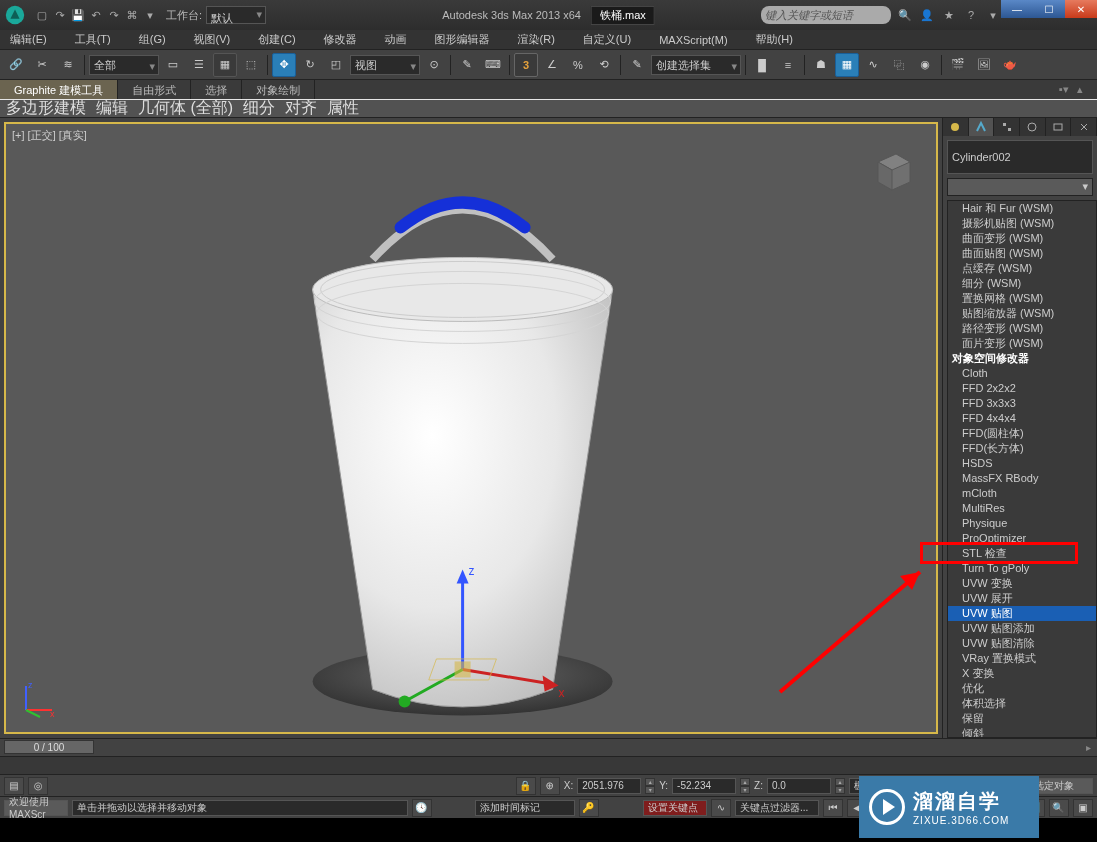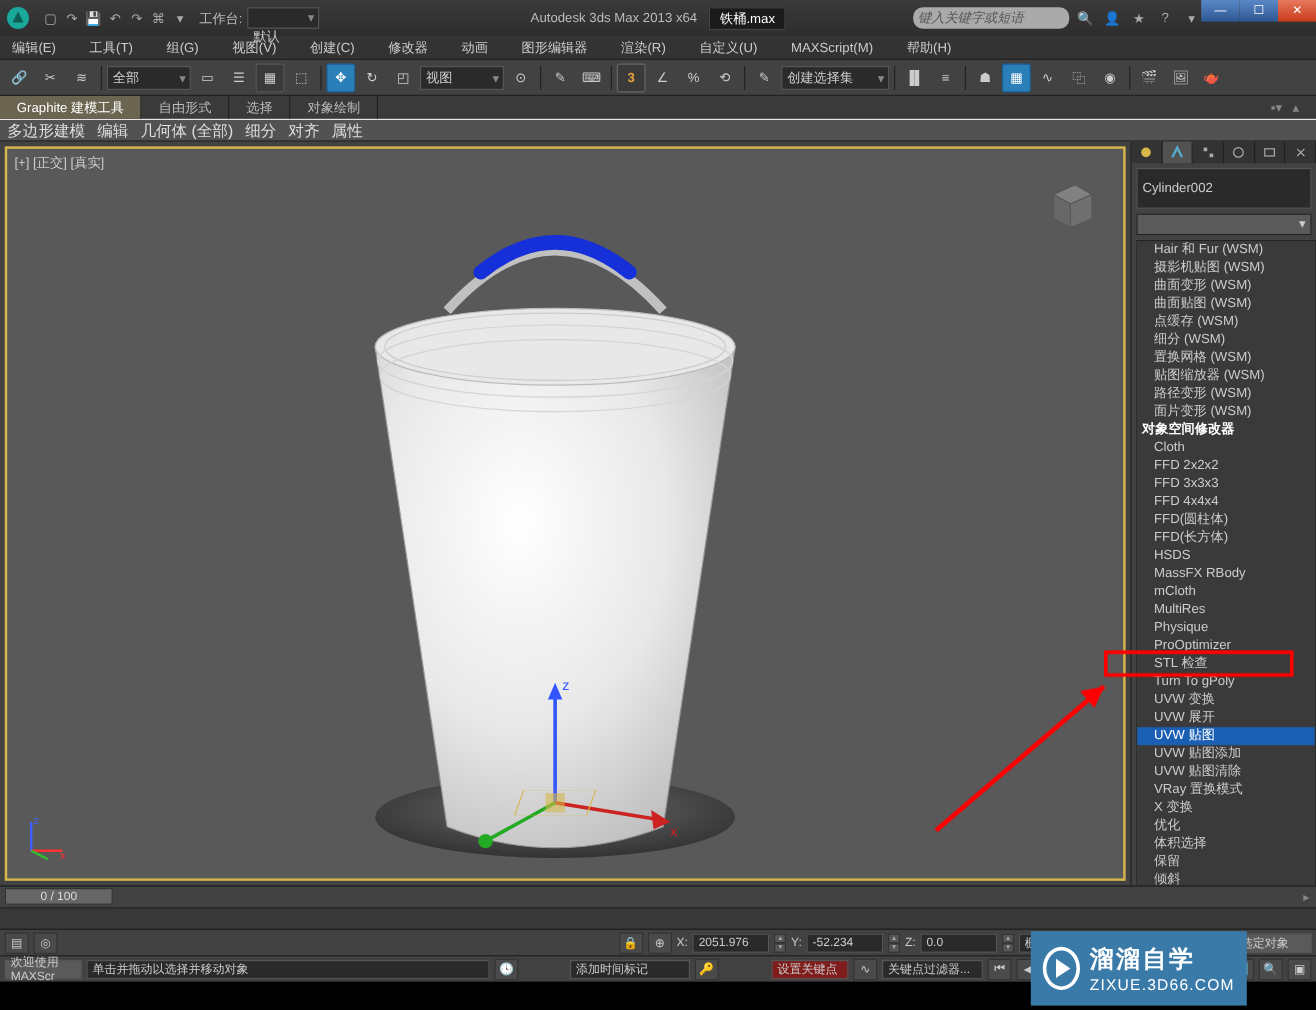--- a/index.html
+++ b/index.html
@@ -5,21 +5,21 @@
 * { margin:0; padding:0; box-sizing:border-box; font-family:"Microsoft YaHei",Arial,sans-serif; -webkit-user-select:none; user-select:none; }
 body { background:#000; width:1097px; height:842px; overflow:hidden; font-size:11px; color:#ccc; }
 
 
 .titlebar { height:30px; background:linear-gradient(#3a3a3a,#2d2d2d); display:flex; align-items:center; position:relative; }
 .logo { width:30px; height:30px; display:flex; align-items:center; justify-content:center; }
 .logo svg { width:22px; height:22px; }
 .qat { display:flex; gap:2px; padding:0 4px; }
 .qat .ico { width:16px; height:16px; display:flex; align-items:center; justify-content:center; color:#aaa; }
 .ws-label { color:#bbb; font-size:11px; margin:0 4px; }
-.ws-combo { background:#2a2a2a; border:1px solid #555; height:18px; min-width:60px; color:#ccc; font-size:11px; padding:16px 14px 0 4px; position:relative; }
+.ws-combo { background:#2a2a2a; border:1px solid #555; height:18px; min-width:60px; color:#ccc; font-size:11px; padding:4px 14px 0 4px; position:relative; }
 .ws-combo::after { content:"▾"; position:absolute; right:3px; top:1px; color:#888; }
 .title-center { position:absolute; left:50%; transform:translateX(-50%); display:flex; align-items:center; gap:10px; color:#bbb; }
 .title-center .prod { font-size:11px; }
 .title-center .fname { background:#1a1a1a; padding:1px 8px; border:1px solid #444; color:#fff; font-size:11px; }
 .title-right { position:absolute; right:96px; display:flex; align-items:center; gap:6px; }
 .search-field { background:#aaa; color:#555; font-style:italic; height:18px; width:130px; padding:0 4px; border-radius:8px; font-size:11px; line-height:18px; }
 .tr-icons { display:flex; gap:6px; }
 .tr-icons span { width:16px; height:16px; display:flex; align-items:center; justify-content:center; color:#aaa; }
 .winctrl { position:absolute; right:0; top:0; display:flex; }
 .winbtn { width:32px; height:18px; display:flex; align-items:center; justify-content:center; font-size:10px; }
@@ -43,21 +43,21 @@
 .tcombo.wide { min-width:90px; }
 
 
 .ribbon { height:20px; background:#3a3a3a; display:flex; align-items:center; border-bottom:1px solid #e5e5e5; }
 .ribbon .rtab { padding:2px 14px; color:#bbb; font-size:11px; border-right:1px solid #222; height:100%; line-height:16px; }
 .ribbon .rtab.active { background:#6b6450; color:#fff; }
 .ribbon .ricons { margin-left:auto; display:flex; gap:4px; padding-right:6px; }
 .ribbon .ricons span { width:14px; height:14px; color:#888; }
 
 .ribbon2 { height:18px; background:#525252; display:flex; align-items:center; padding:0 6px; gap:10px; border-bottom:1px solid #222; }
-.ribbon2 span { color:#ddd; font-size:13px; }
+.ribbon2 span { color:#ddd; font-size:16px; }
 
 
 .main { display:flex; height:620px; background:#424242; }
 
 .viewport-frame { flex:1; padding:4px; }
 .viewport { width:100%; height:100%; background:#595959; border:2px solid #d6b84a; position:relative; overflow:hidden; }
 .vp-label { position:absolute; top:4px; left:6px; color:#ccc; font-size:11px; }
 .viewcube { position:absolute; top:20px; right:20px; width:50px; height:50px; opacity:.5; }
 .viewcube svg { width:100%; height:100%; }
 
@@ -112,21 +112,21 @@
 .status1 .filler { flex:1; }
 
 .status2 { height:22px; background:#424242; display:flex; align-items:center; gap:4px; padding:0 4px; border-top:1px solid #222; }
 
 
 .watermark { position:absolute; right:58px; bottom:4px; width:180px; height:62px; background:#3a7aa8; display:flex; align-items:center; padding:0 10px; gap:8px; }
 .watermark .play-ico { width:36px; height:36px; border:3px solid #fff; border-radius:50%; display:flex; align-items:center; justify-content:center; }
 .watermark .play-ico::after { content:""; border-left:12px solid #fff; border-top:8px solid transparent; border-bottom:8px solid transparent; margin-left:3px; }
 .watermark .wm-text { color:#fff; }
 .watermark .wm-text .big { font-size:20px; font-weight:bold; letter-spacing:2px; }
-.watermark .wm-text .small { font-size:13px; letter-spacing:1px; }
+.watermark .wm-text .small { font-size:10px; letter-spacing:1px; }
 </style>
 </head>
 <body>
 
 <div class="titlebar">
   <div class="logo">
     <svg viewBox="0 0 24 24">
         <circle cx="12" cy="12" r="10" fill="#1aa89a"></circle>
         <path d="M7 16 L12 6 L17 16 Z" fill="#0d5f56"></path>
       </svg>

